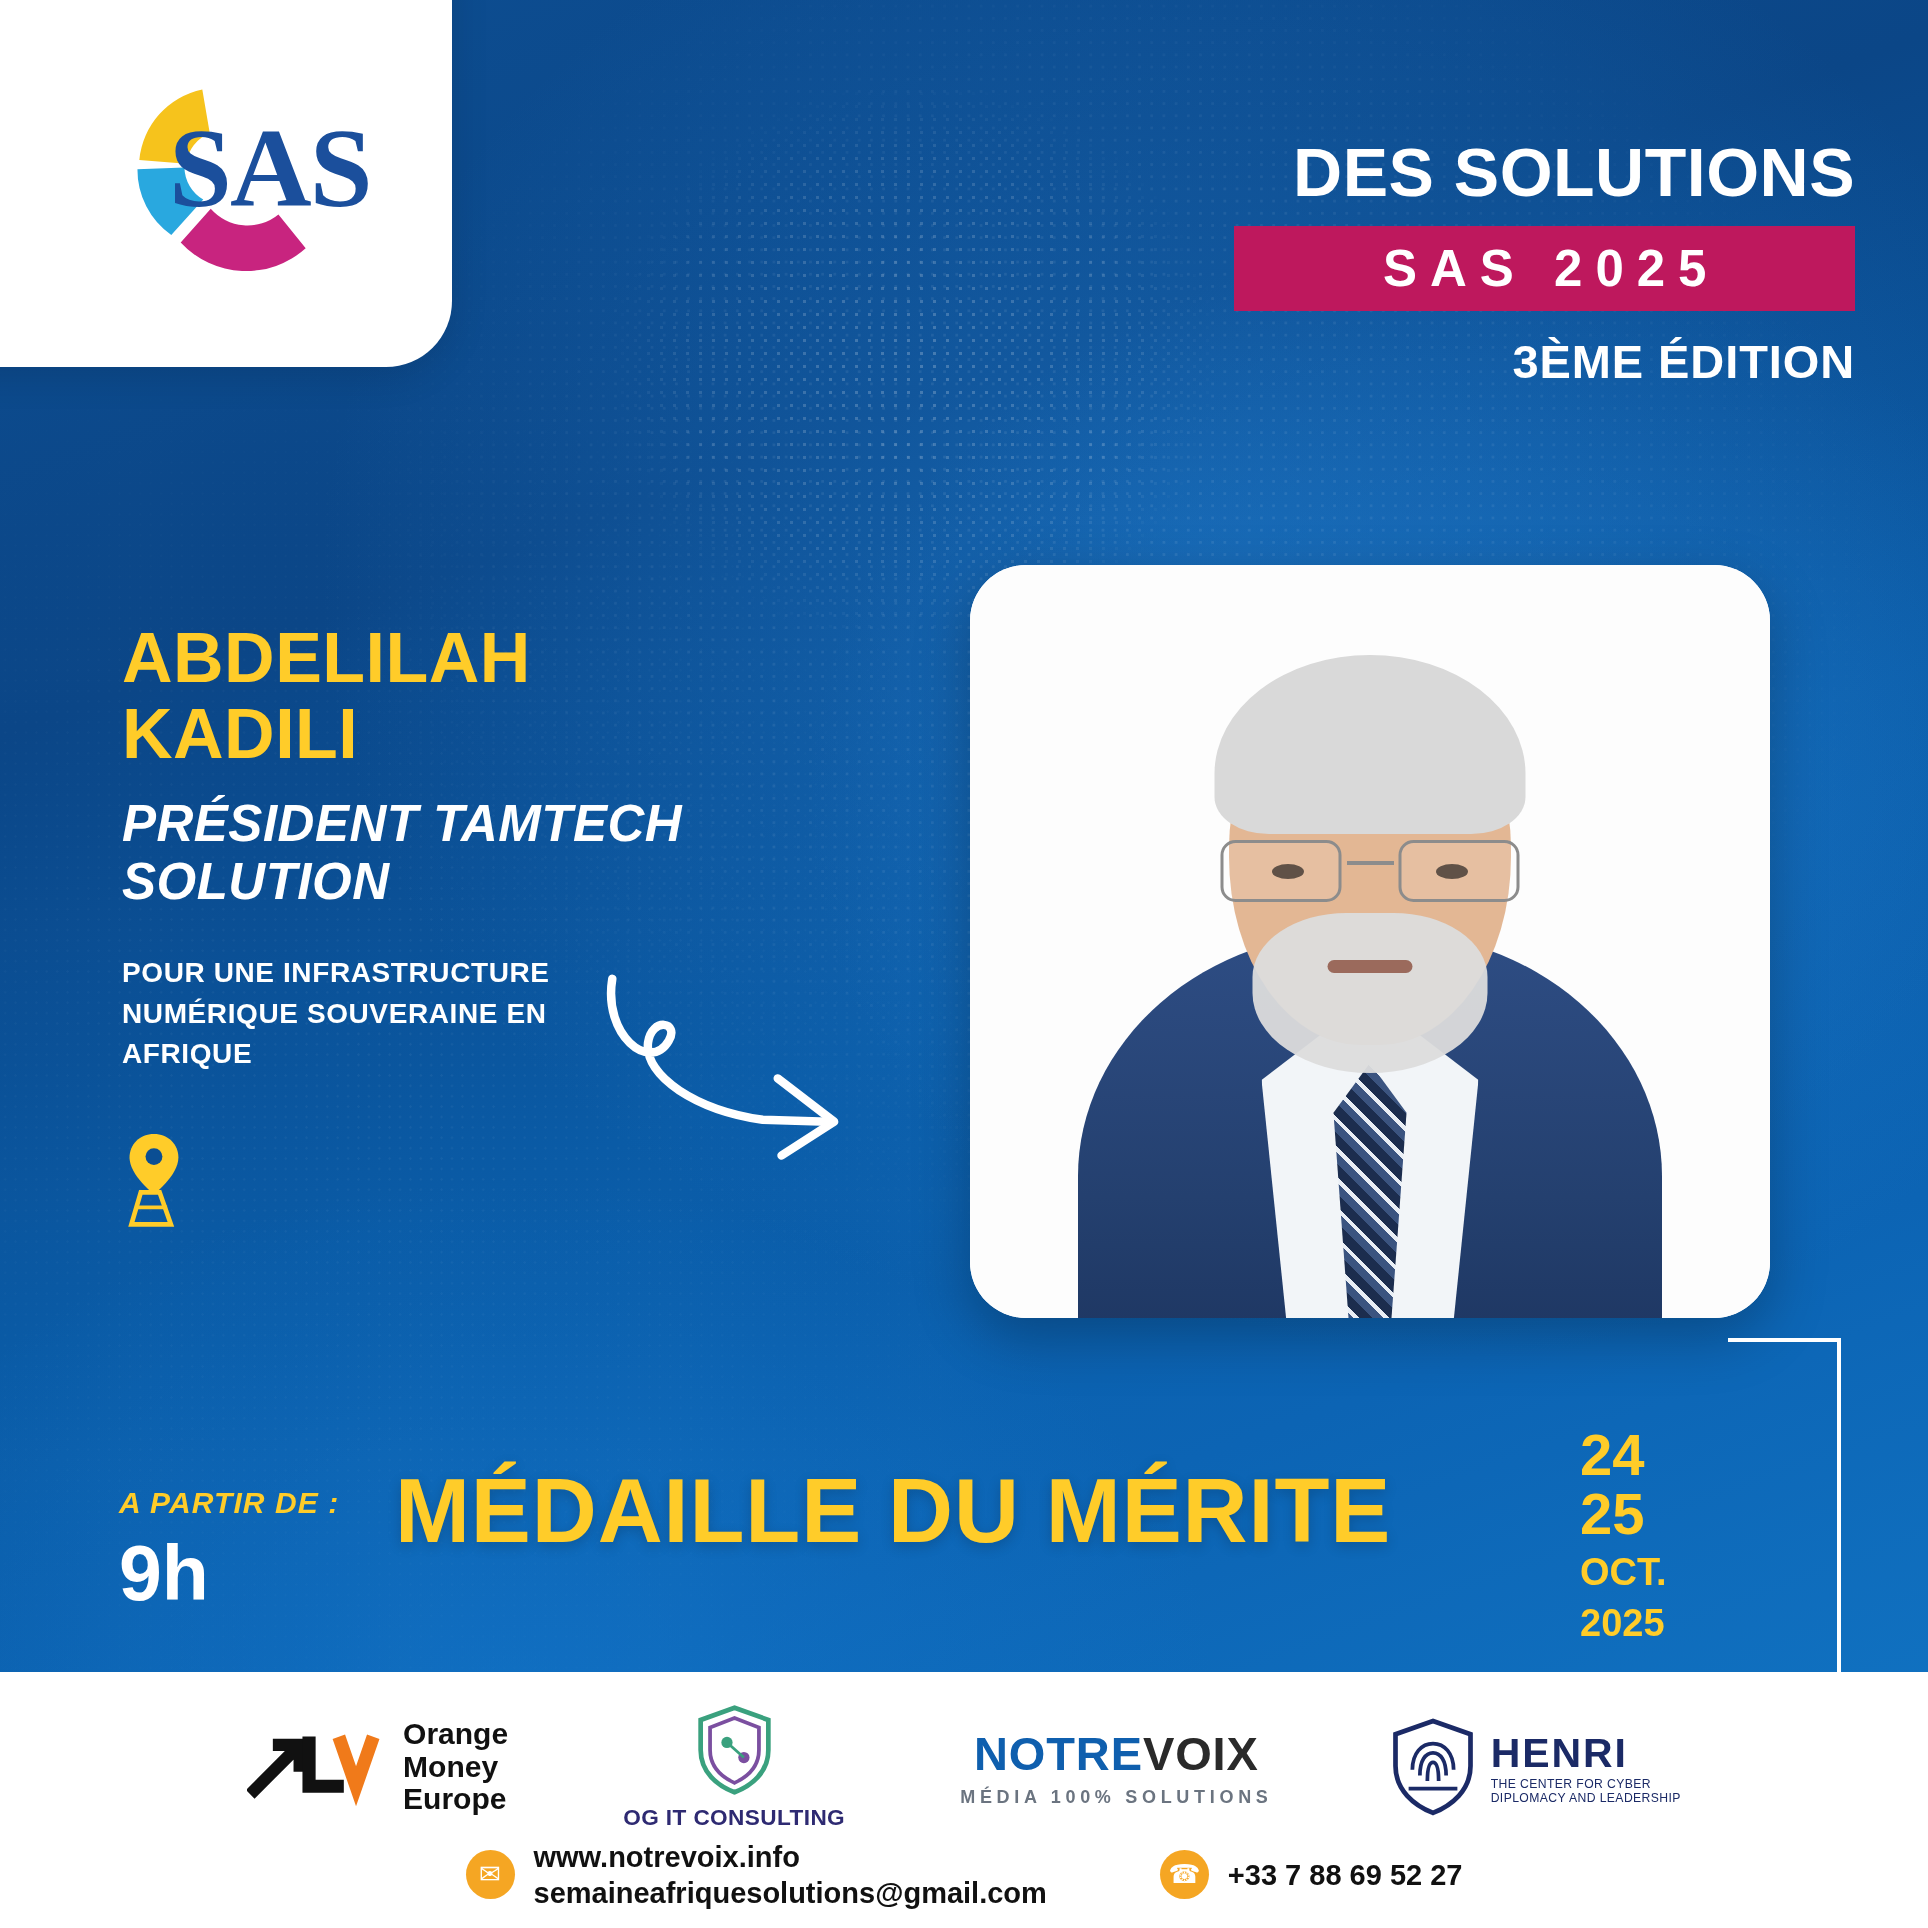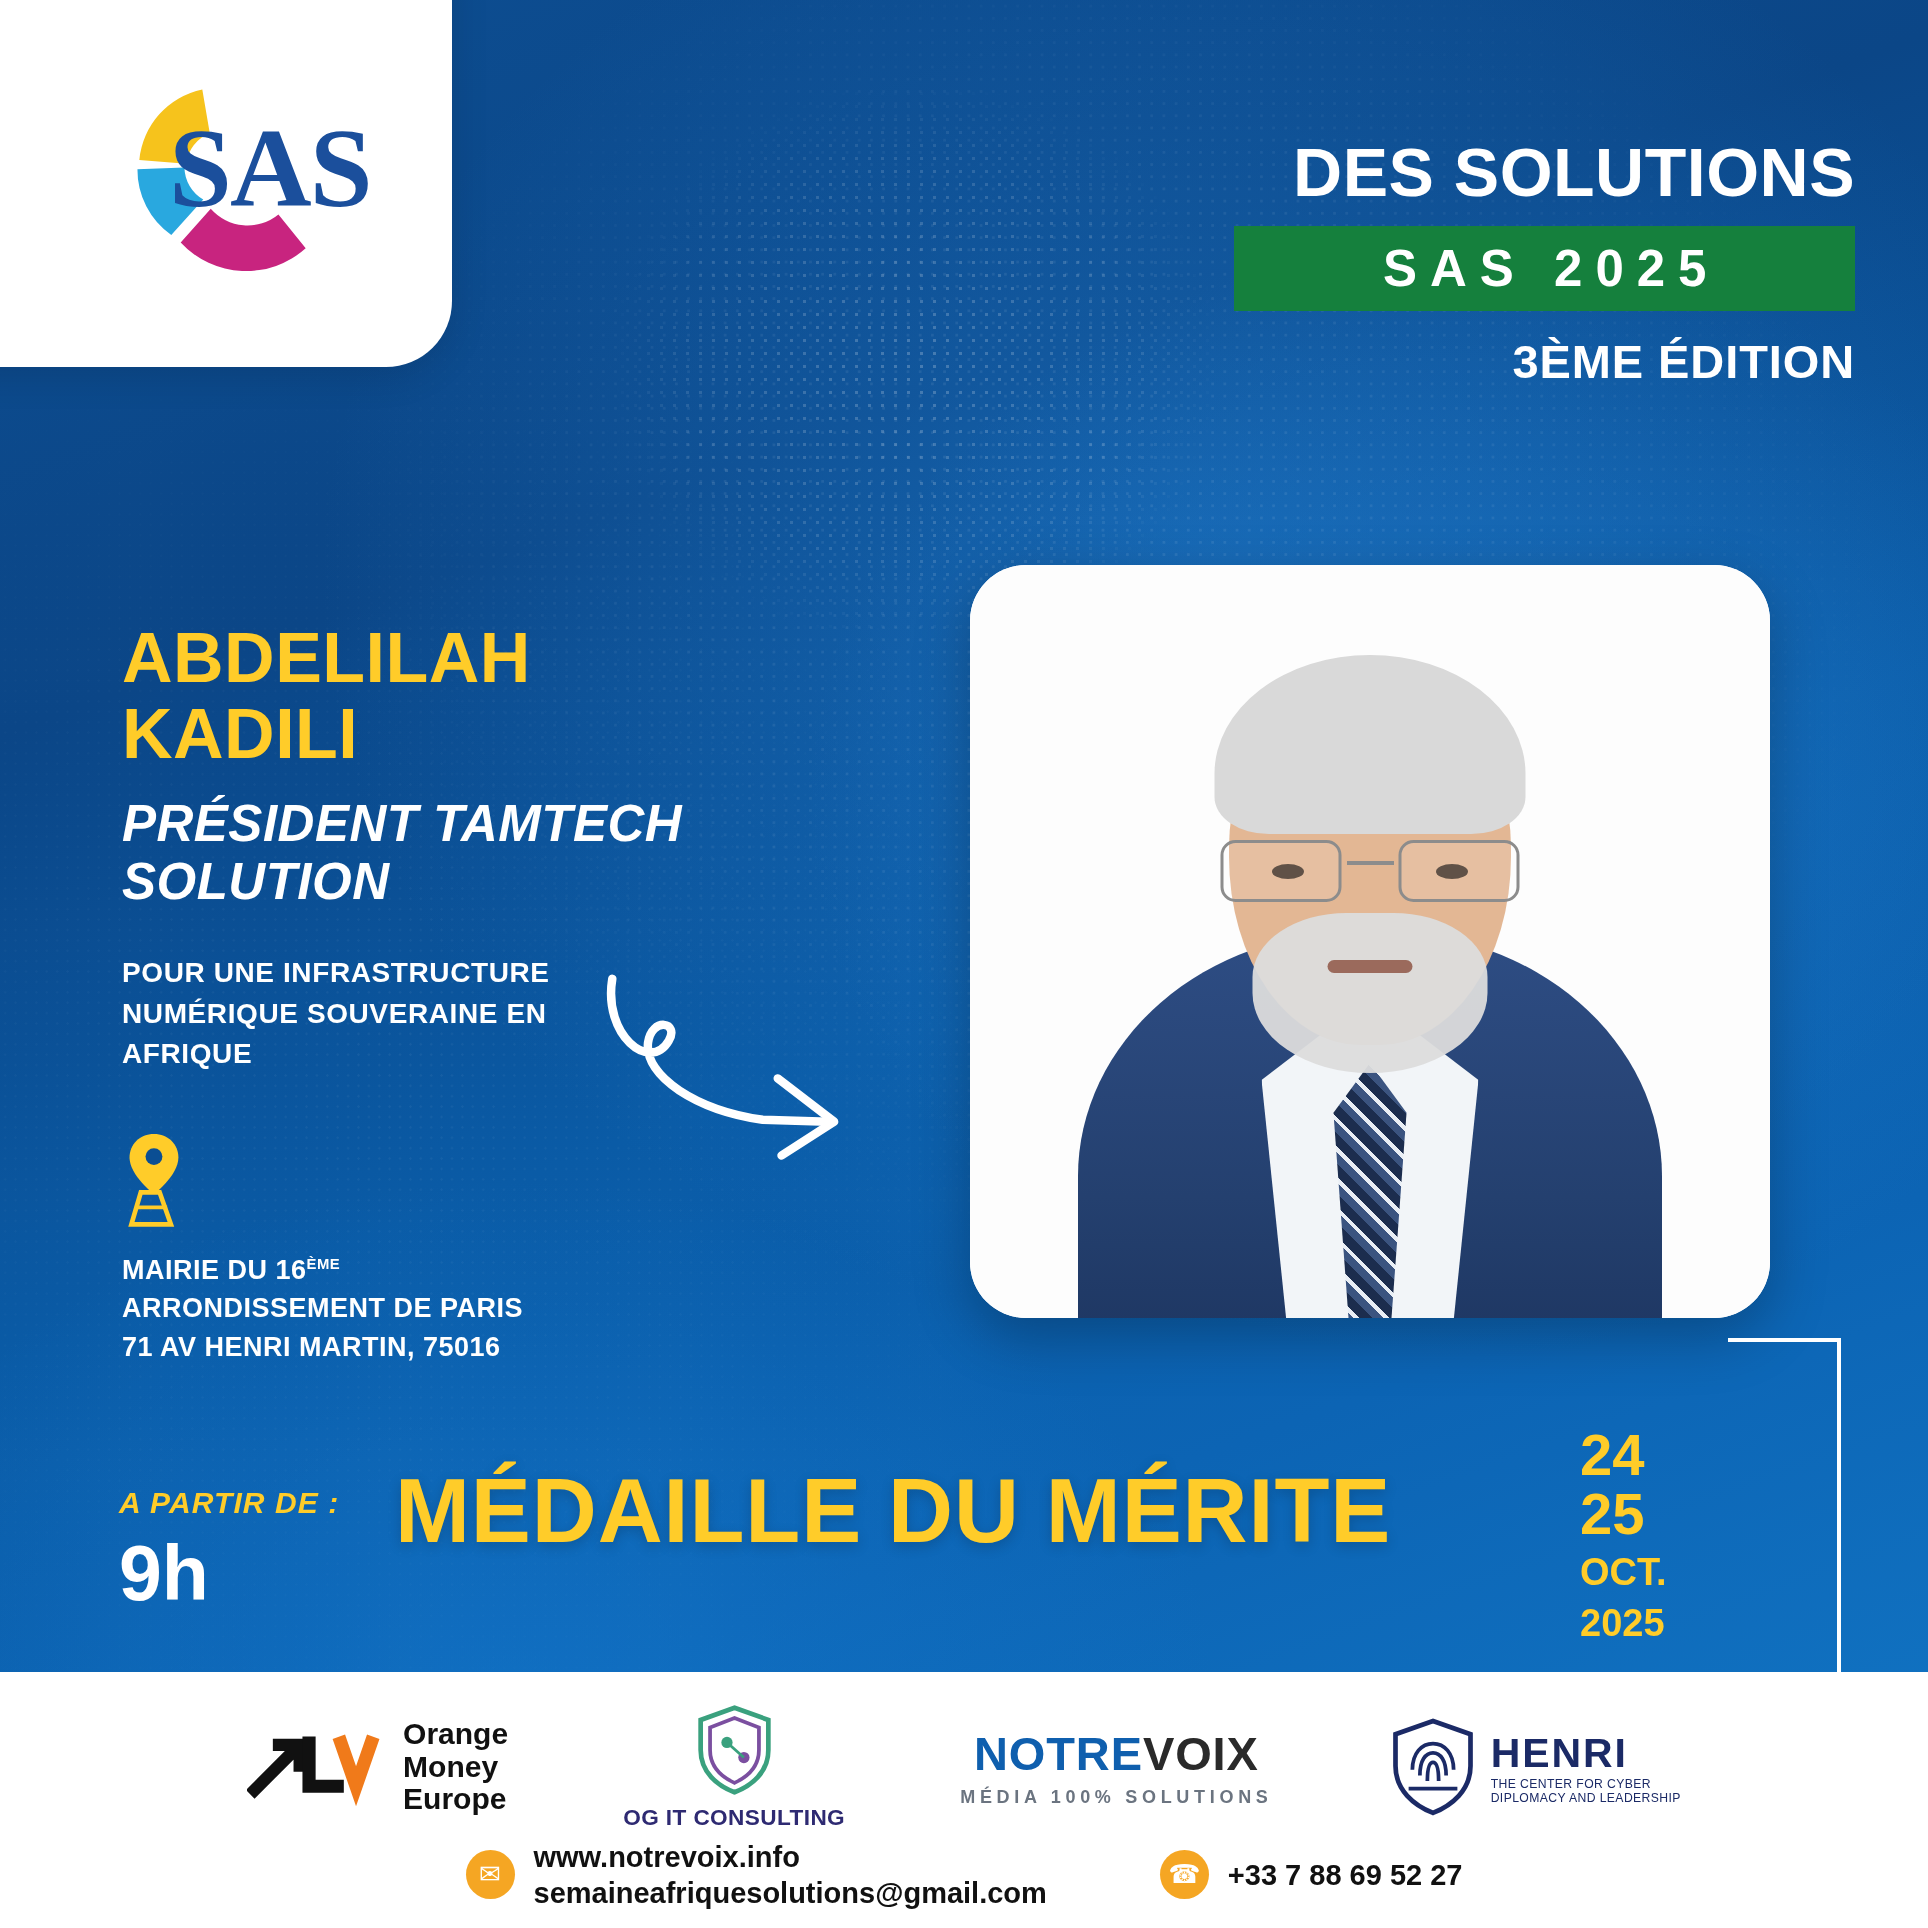--- a/index.html
+++ b/index.html
@@ -103,21 +103,21 @@
   .header h1 {
     color: #ffffff;
     font-size: 68px;
     line-height: 1.04;
     font-weight: 800;
     letter-spacing: 0.5px;
   }
   .sas-band {
     display: inline-block;
     margin-top: 19px;
-    background: #15803d;
+    background: #be185d;
     color: #ffffff;
     font-size: 51px;
     font-weight: 800;
     letter-spacing: 13px;
     padding: 13px 24.5px 13px 38px;
     width: 621px;
     text-align: center;
   }
   .edition {
     margin-top: 22.6px;
@@ -465,25 +465,20 @@
     </div>
   </div>
 
   <div class="venue">
     <svg class="venue-icon" viewBox="0 0 100 110">
       <path d="M20 66 L10 100 L52 100 L40 66 Z" fill="none" stroke="#ffcc29" stroke-width="5"></path>
       <path d="M14 82 L48 82" stroke="#ffcc29" stroke-width="4"></path>
       <path d="M34 4 C19 4 8 15 8 29 C8 48 34 68 34 68 C34 68 60 48 60 29 C60 15 49 4 34 4 Z" fill="#ffcc29"></path>
       <circle cx="34" cy="28" r="9" fill="#0b4e93"></circle>
     </svg>
-    <div class="venue-text">
-      <span><span>MAIRIE DU 16</span><sup>ÈME</sup></span><br>
-      <span>ARRONDISSEMENT DE PARIS</span><br>
-      <span>71 AV HENRI MARTIN, 75016</span>
-    </div>
   </div>
 
   <svg class="arrow-doodle" viewBox="0 0 400 250">
     <path d="M20 20 C10 80 60 120 80 86 C92 66 62 60 58 88 C54 124 110 160 180 170 L250 172" fill="none" stroke="#ffffff" stroke-width="9" stroke-linecap="round"></path>
     <path d="M196 126 L256 172 L200 208" fill="none" stroke="#ffffff" stroke-width="9" stroke-linecap="round" stroke-linejoin="round"></path>
   </svg>
 
   <div class="photo-card">
     <div class="photo-inner">
       <div class="ph-bg"></div>

